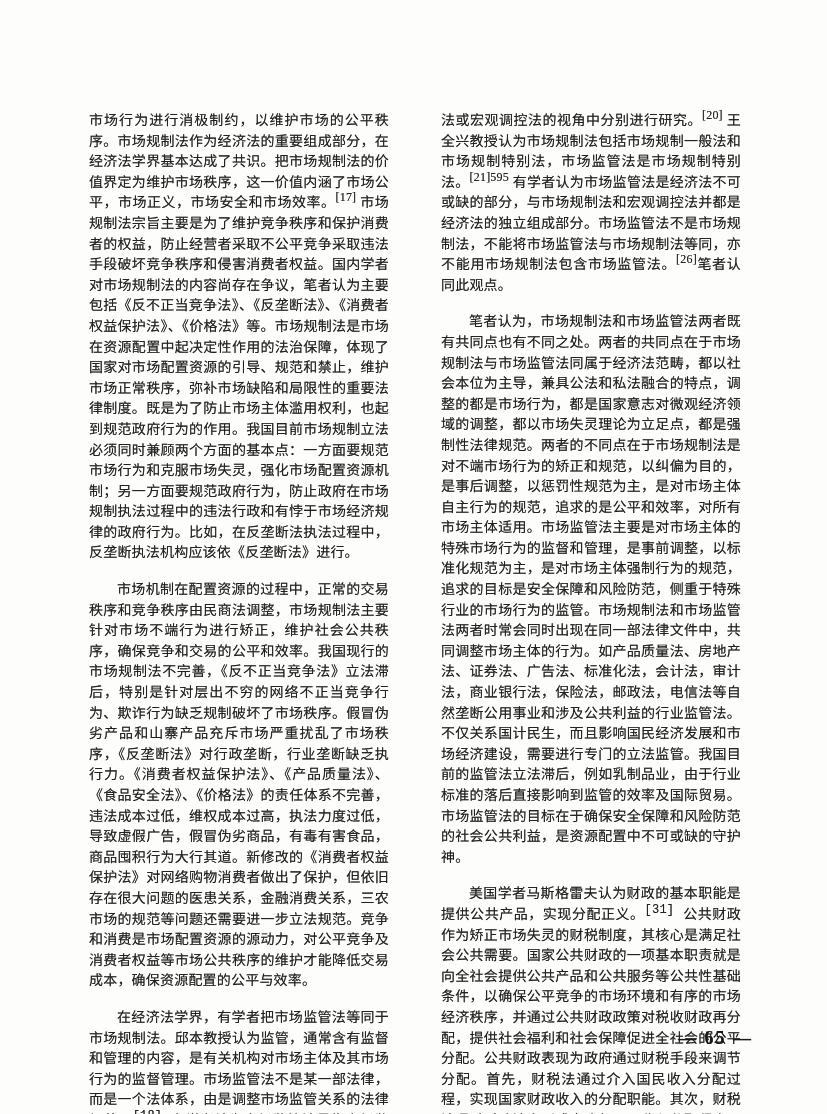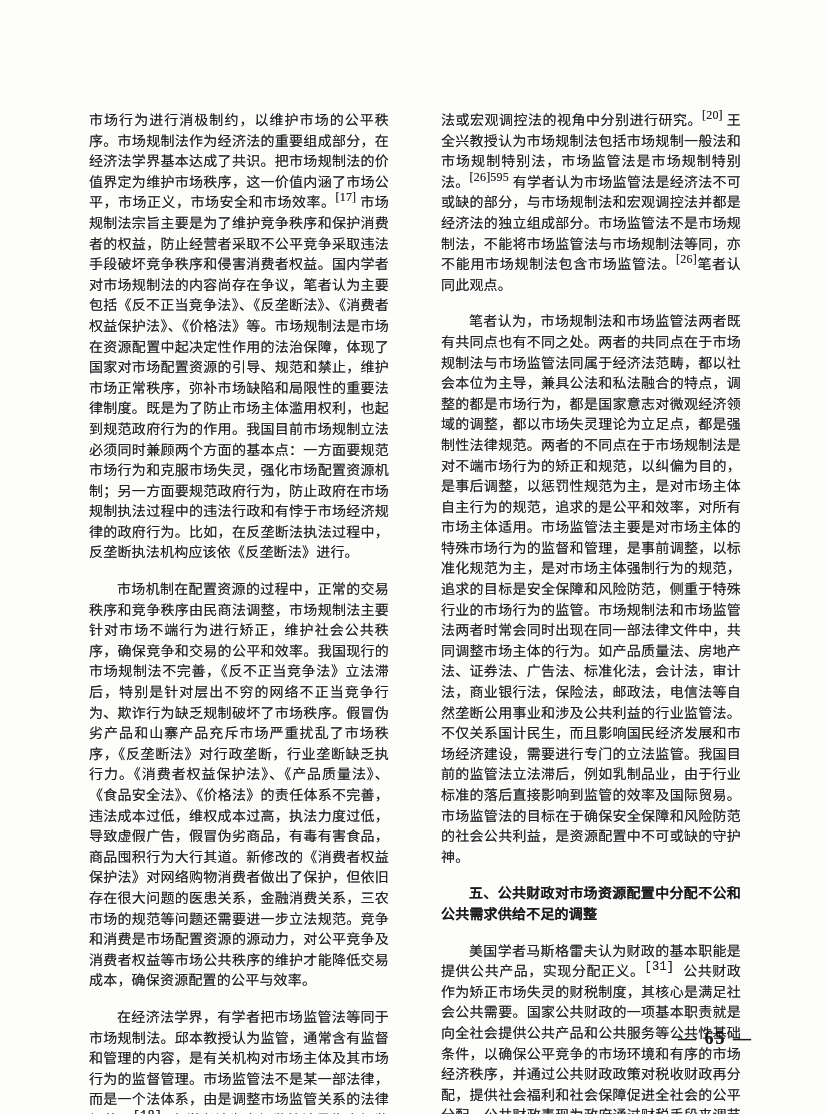--- a/index.html
+++ b/index.html
@@ -65,20 +65,19 @@
 <body>
 
 <div class="page">
   <div class="columns">
     <div class="col">
         <p class="block">市场行为进行消极制约，以维护市场的公平秩序。市场规制法作为经济法的重要组成部分，在经济法学界基本达成了共识。把市场规制法的价值界定为维护市场秩序，这一价值内涵了市场公平，市场正义，市场安全和市场效率。<sup>[17]</sup> 市场规制法宗旨主要是为了维护竞争秩序和保护消费者的权益，防止经营者采取不公平竞争采取违法手段破坏竞争秩序和侵害消费者权益。国内学者对市场规制法的内容尚存在争议，笔者认为主要包括《反不正当竞争法》、《反垄断法》、《消费者权益保护法》、《价格法》等。市场规制法是市场在资源配置中起决定性作用的法治保障，体现了国家对市场配置资源的引导、规范和禁止，维护市场正常秩序，弥补市场缺陷和局限性的重要法律制度。既是为了防止市场主体滥用权利，也起到规范政府行为的作用。我国目前市场规制立法必须同时兼顾两个方面的基本点：一方面要规范市场行为和克服市场失灵，强化市场配置资源机制；另一方面要规范政府行为，防止政府在市场规制执法过程中的违法行政和有悖于市场经济规律的政府行为。比如，在反垄断法执法过程中，反垄断执法机构应该依《反垄断法》进行。</p>
         <p class="block indent">市场机制在配置资源的过程中，正常的交易秩序和竞争秩序由民商法调整，市场规制法主要针对市场不端行为进行矫正，维护社会公共秩序，确保竞争和交易的公平和效率。我国现行的市场规制法不完善，《反不正当竞争法》立法滞后，特别是针对层出不穷的网络不正当竞争行为、欺诈行为缺乏规制破坏了市场秩序。假冒伪劣产品和山寨产品充斥市场严重扰乱了市场秩序，《反垄断法》对行政垄断，行业垄断缺乏执行力。《消费者权益保护法》、《产品质量法》、《食品安全法》、《价格法》的责任体系不完善，违法成本过低，维权成本过高，执法力度过低，导致虚假广告，假冒伪劣商品，有毒有害食品，商品囤积行为大行其道。新修改的《消费者权益保护法》对网络购物消费者做出了保护，但依旧存在很大问题的医患关系，金融消费关系，三农市场的规范等问题还需要进一步立法规范。竞争和消费是市场配置资源的源动力，对公平竞争及消费者权益等市场公共秩序的维护才能降低交易成本，确保资源配置的公平与效率。</p>
         <p class="block indent">在经济法学界，有学者把市场监管法等同于市场规制法。邱本教授认为监管，通常含有监督和管理的内容，是有关机构对市场主体及其市场行为的监督管理。市场监管法不是某一部法律，而是一个法体系，由是调整市场监管关系的法律规范。<sup>[18]</sup> 有学者认为市场监管法是指市场监管主体对市场活动主体及其行为进行限制约束等直接干预活动的总和。<sup>[19]2</sup> 张守文教授认为在二元结构体系下，市场监管法是中间地带，故应将其放入市场规制</p>
       </div>
     <div class="col">
-        <p class="block">法或宏观调控法的视角中分别进行研究。<sup>[20]</sup> 王全兴教授认为市场规制法包括市场规制一般法和市场规制特别法，市场监管法是市场规制特别法。<sup>[26]595</sup> 有学者认为市场监管法是经济法不可或缺的部分，与市场规制法和宏观调控法并都是经济法的独立组成部分。市场监管法不是市场规制法，不能将市场监管法与市场规制法等同，亦不能用市场规制法包含市场监管法。<sup>[26]</sup>笔者认同此观点。</p>
+        <p class="block">法或宏观调控法的视角中分别进行研究。<sup>[20]</sup> 王全兴教授认为市场规制法包括市场规制一般法和市场规制特别法，市场监管法是市场规制特别法。<sup>[21]595</sup> 有学者认为市场监管法是经济法不可或缺的部分，与市场规制法和宏观调控法并都是经济法的独立组成部分。市场监管法不是市场规制法，不能将市场监管法与市场规制法等同，亦不能用市场规制法包含市场监管法。<sup>[26]</sup>笔者认同此观点。</p>
         <p class="block indent">笔者认为，市场规制法和市场监管法两者既有共同点也有不同之处。两者的共同点在于市场规制法与市场监管法同属于经济法范畴，都以社会本位为主导，兼具公法和私法融合的特点，调整的都是市场行为，都是国家意志对微观经济领域的调整，都以市场失灵理论为立足点，都是强制性法律规范。两者的不同点在于市场规制法是对不端市场行为的矫正和规范，以纠偏为目的，是事后调整，以惩罚性规范为主，是对市场主体自主行为的规范，追求的是公平和效率，对所有市场主体适用。市场监管法主要是对市场主体的特殊市场行为的监督和管理，是事前调整，以标准化规范为主，是对市场主体强制行为的规范，追求的目标是安全保障和风险防范，侧重于特殊行业的市场行为的监管。市场规制法和市场监管法两者时常会同时出现在同一部法律文件中，共同调整市场主体的行为。如产品质量法、房地产法、证券法、广告法、标准化法，会计法，审计法，商业银行法，保险法，邮政法，电信法等自然垄断公用事业和涉及公共利益的行业监管法。不仅关系国计民生，而且影响国民经济发展和市场经济建设，需要进行专门的立法监管。我国目前的监管法立法滞后，例如乳制品业，由于行业标准的落后直接影响到监管的效率及国际贸易。市场监管法的目标在于确保安全保障和风险防范的社会公共利益，是资源配置中不可或缺的守护神。</p>
-        <p class="block heading">五、公共财政对市场资源配置中分配不公和公共需求供给不足的调整</p>
         <p class="block indent">美国学者马斯格雷夫认为财政的基本职能是提供公共产品，实现分配正义。<sup>[31]</sup> 公共财政作为矫正市场失灵的财税制度，其核心是满足社会公共需要。国家公共财政的一项基本职责就是向全社会提供公共产品和公共服务等公共性基础条件，以确保公平竞争的市场环境和有序的市场经济秩序，并通过公共财政政策对税收财政再分配，提供社会福利和社会保障促进全社会的公平分配。公共财政表现为政府通过财税手段来调节分配。首先，财税法通过介入国民收入分配过程，实现国家财政收入的分配职能。其次，财税法通过财政法定形式来确保国民收入分配程序正义和分配结果公平。<sup>[24]</sup> 分配正义所关注的是在社会成员或群体成员之间进行权利，权力，义务和责任配置的问题。<sup>[41]278</sup> 公共财政的本质是纳税人有</p>
       </div>
   </div>
   <div class="page-number">— 65 —</div>
 </div>
 
 </body></html>

